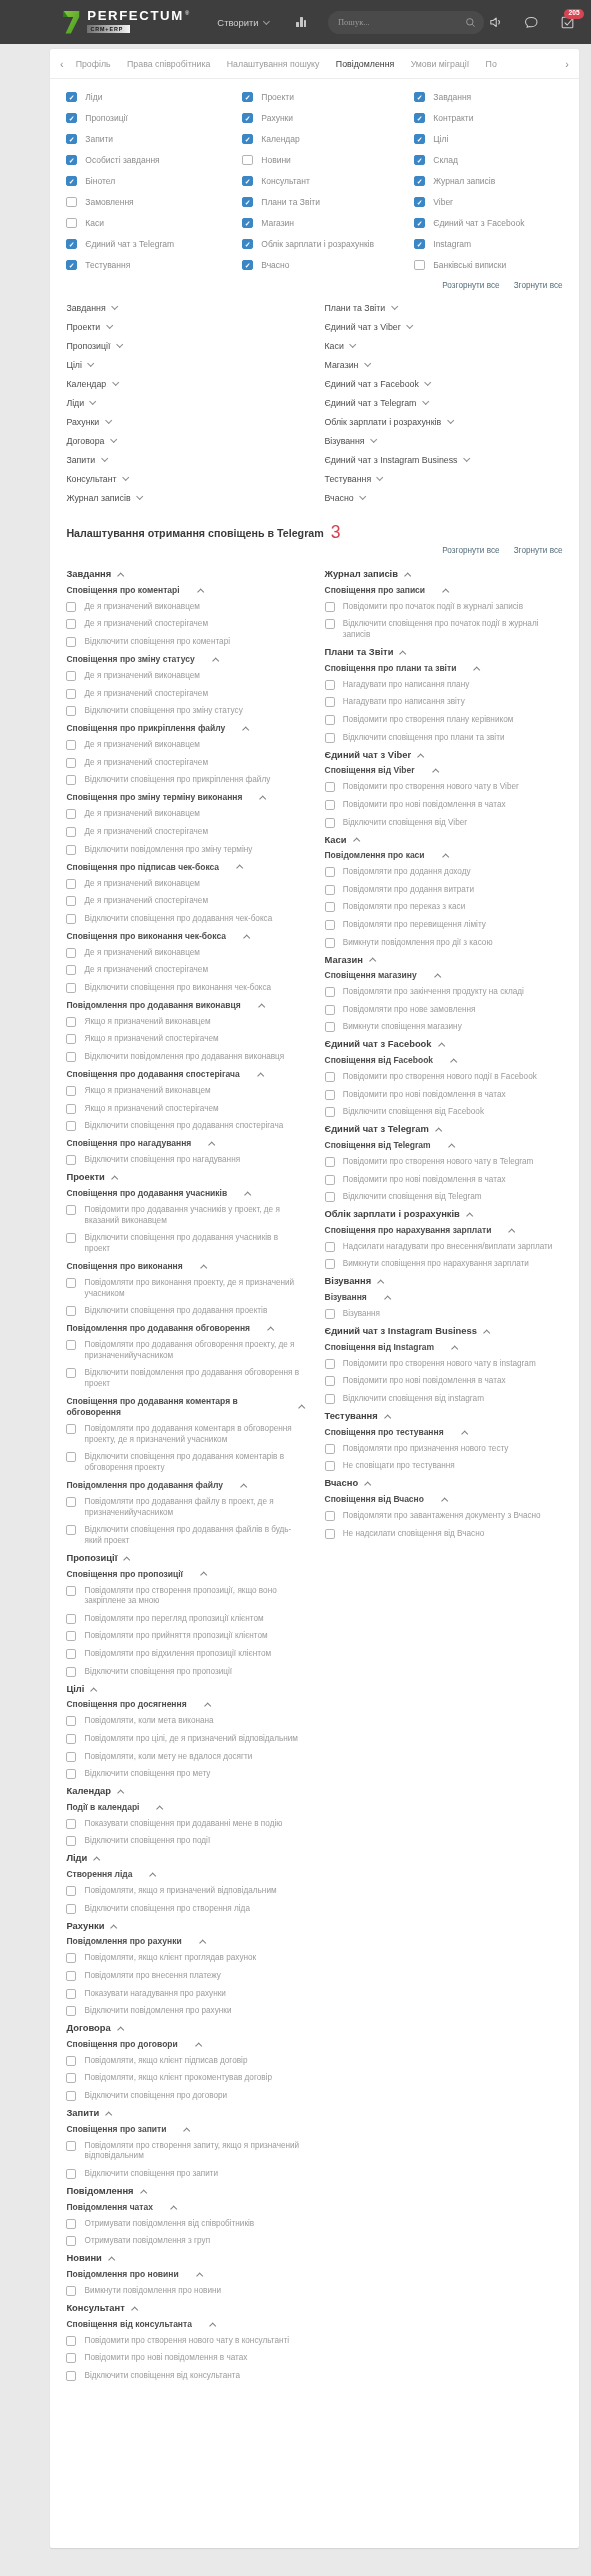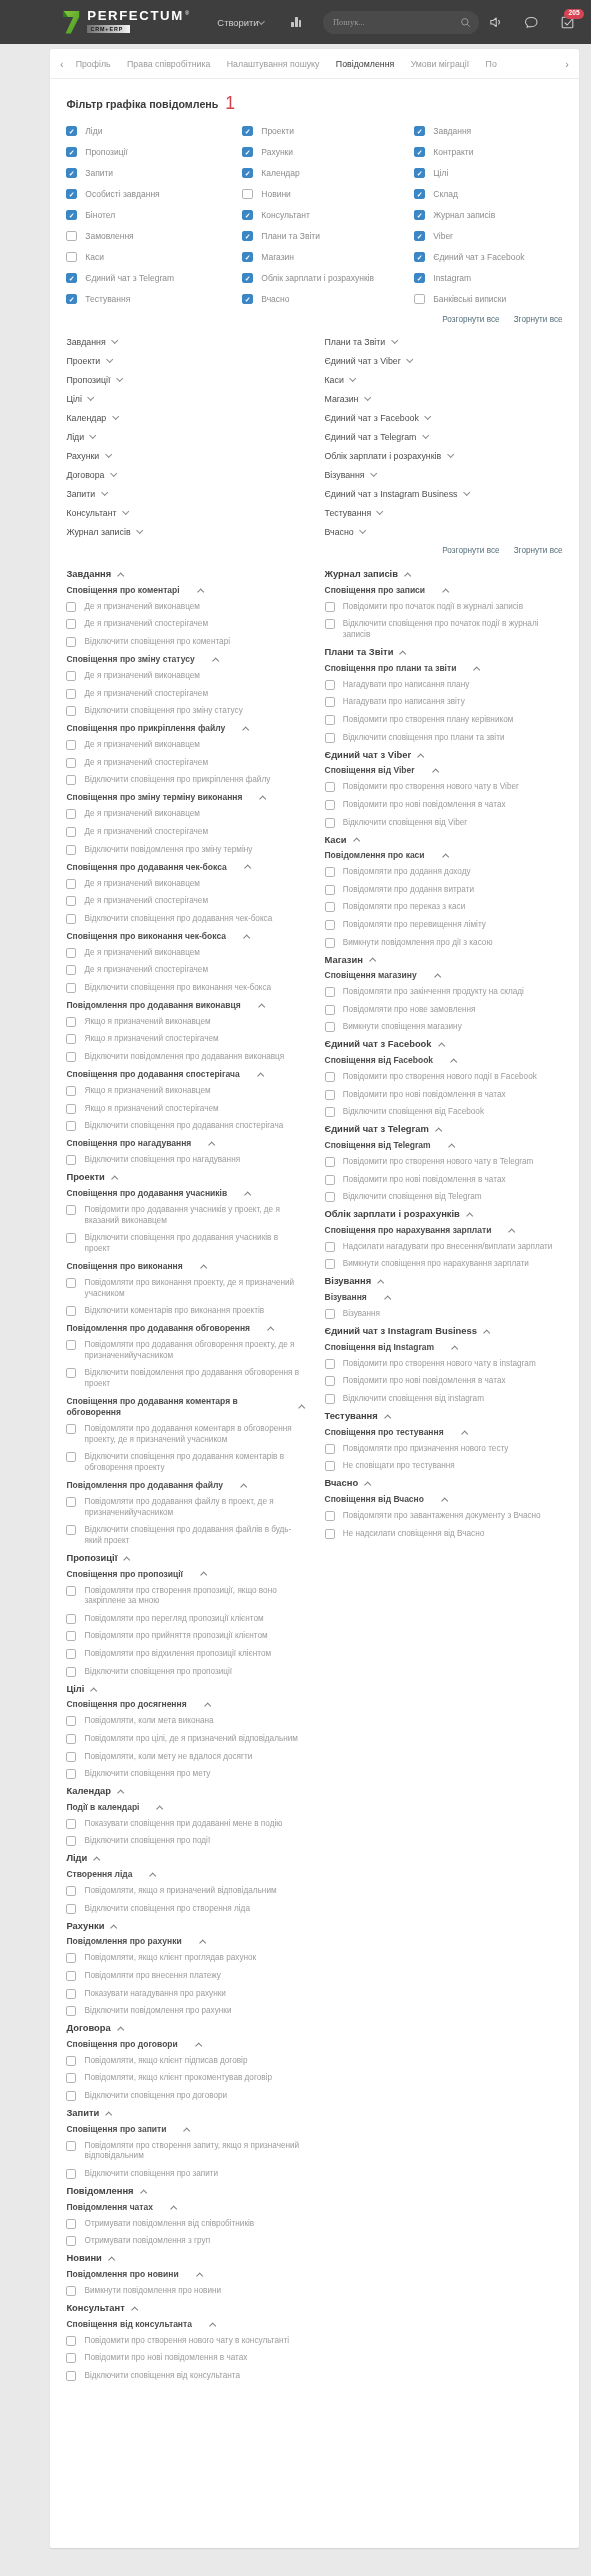--- a/index.html
+++ b/index.html
@@ -5,21 +5,21 @@
   html,body{margin:0;padding:0;}
   body{width:591px;min-height:2576px;background:#e9e9e9;font-family:"Liberation Sans",sans-serif;overflow:hidden;}
   
   .header{height:44px;background:#3e3e3e;display:flex;align-items:center;padding:0 16.4px 0 62px;box-sizing:border-box;}
   .logo{display:flex;align-items:flex-start;gap:6.3px;}
   .logo-mark{width:19px;height:26.5px;flex:none;}
   .logo-txtcol{display:flex;flex-direction:column;}
   .logo-main{color:#fff;font-size:13.2px;font-weight:bold;letter-spacing:1.6px;line-height:14px;white-space:nowrap;}
   .logo-reg{font-size:5.7px;vertical-align:top;position:relative;top:-3.1px;margin-left:1.3px;font-weight:normal;}
   .logo-sub{margin-top:1.9px;align-self:flex-start;background:linear-gradient(90deg,#6f6f6f,#f4f4f4);color:#151515;font-size:5.4px;font-weight:bold;letter-spacing:0.9px;padding:1.3px 6.3px 1.3px 3.1px;}
-  .create{margin-left:26.5px;display:flex;align-items:center;color:#cfcfcf;font-size:9.4px;cursor:pointer;white-space:nowrap;}
+  .create{margin-left:26.5px;display:flex;align-items:center;gap:5px;color:#cfcfcf;font-size:9.4px;cursor:pointer;white-space:nowrap;}
   .chart-icon{margin-left:28px;display:flex;align-items:flex-end;gap:1.3px;cursor:pointer;}
   .chart-icon i{display:block;width:2.5px;background:#c6c6c6;border-radius:0.6px;}
   .search{margin-left:21.4px;width:156px;height:23px;border-radius:12px;background:#4a4a4a;display:flex;align-items:center;padding:0 8.2px;box-sizing:border-box;}
   .search input{flex:1;background:transparent;border:none;outline:none;color:#c2c2c2;font-size:8.5px;font-family:Liberation Serif, serif;}
   .search input::placeholder{color:#9a9a9a;}
   .hdr-right{margin-left:auto;display:flex;align-items:center;gap:21px;}
   .hicon{position:relative;display:flex;cursor:pointer;}
   .badge{position:absolute;top:-5.7px;right:-9.4px;background:#d64553;color:#fff;font-size:6.6px;font-weight:bold;padding:0.6px 4.4px;border-radius:5.7px;line-height:8.8px;}
   
   .chv{display:inline-block;width:4.4px;height:4.4px;border-right:1px solid #8f8f8f;border-bottom:1px solid #8f8f8f;flex:none;}
@@ -125,24 +125,20 @@
         <div class="tab">Права співробітника</div>
         <div class="tab">Налаштування пошуку</div>
         <div class="tab active">Повідомлення</div>
         <div class="tab">Умови міграції</div>
         <div class="tab">По</div>
       </div>
     <span class="tab-arrow">›</span>
   </div>
 
   <div class="section">
-    <div class="sec-title">
-      <span>Фільтр графіка повідомлень</span>
-      <span class="annot">1</span>
-    </div>
     <div class="filter-grid">
         <div class="f-col">
           <div class="f-item">
             <span class="cb on"></span>
             <span class="f-label">Ліди</span>
           </div>
           <div class="f-item">
             <span class="cb on"></span>
             <span class="f-label">Пропозиції</span>
           </div>
@@ -349,20 +345,24 @@
           </div>
           <div class="sum-item">
             <span>Вчасно</span>
             <span class="chv down"></span>
           </div>
         </div>
       </div>
   </div>
 
   <div class="section">
+    <div class="sec-title">
+      <span>Налаштування отримання сповіщень в Telegram</span>
+      <span class="annot">3</span>
+    </div>
     <div class="links-row">
       <span>Розгорнути все</span>
       <span>Згорнути все</span>
     </div>
     <div class="two-col">
         <div class="tg-col">
           <div class="tg-group-title">
             <span>Завдання</span>
             <span class="chv up"></span>
           </div>
@@ -424,21 +424,21 @@
           </label>
           <label class="tg-item">
             <span class="cb"></span>
             <span class="tg-label">Де я призначений спостерігачем</span>
           </label>
           <label class="tg-item">
             <span class="cb"></span>
             <span class="tg-label">Відключити повідомлення про зміну терміну</span>
           </label>
           <div class="tg-sub-title">
-            <span>Сповіщення про додавання чек-бокса</span>
+            <span>Сповіщення про підписав чек-бокса</span>
             <span class="chv up"></span>
           </div>
           <label class="tg-item">
             <span class="cb"></span>
             <span class="tg-label">Де я призначений виконавцем</span>
           </label>
           <label class="tg-item">
             <span class="cb"></span>
             <span class="tg-label">Де я призначений спостерігачем</span>
           </label>
@@ -521,21 +521,21 @@
           <div class="tg-sub-title">
             <span>Сповіщення про виконання</span>
             <span class="chv up"></span>
           </div>
           <label class="tg-item">
             <span class="cb"></span>
             <span class="tg-label">Повідомляти про виконання проекту, де я призначений учасником</span>
           </label>
           <label class="tg-item">
             <span class="cb"></span>
-            <span class="tg-label">Відключити коментарів про виконання проектів</span>
+            <span class="tg-label">Відключити сповіщення про додавання проектів</span>
           </label>
           <div class="tg-sub-title">
             <span>Повідомлення про додавання обговорення</span>
             <span class="chv up"></span>
           </div>
           <label class="tg-item">
             <span class="cb"></span>
             <span class="tg-label">Повідомляти про додавання обговорення проекту, де я призначенийучасником</span>
           </label>
           <label class="tg-item">

